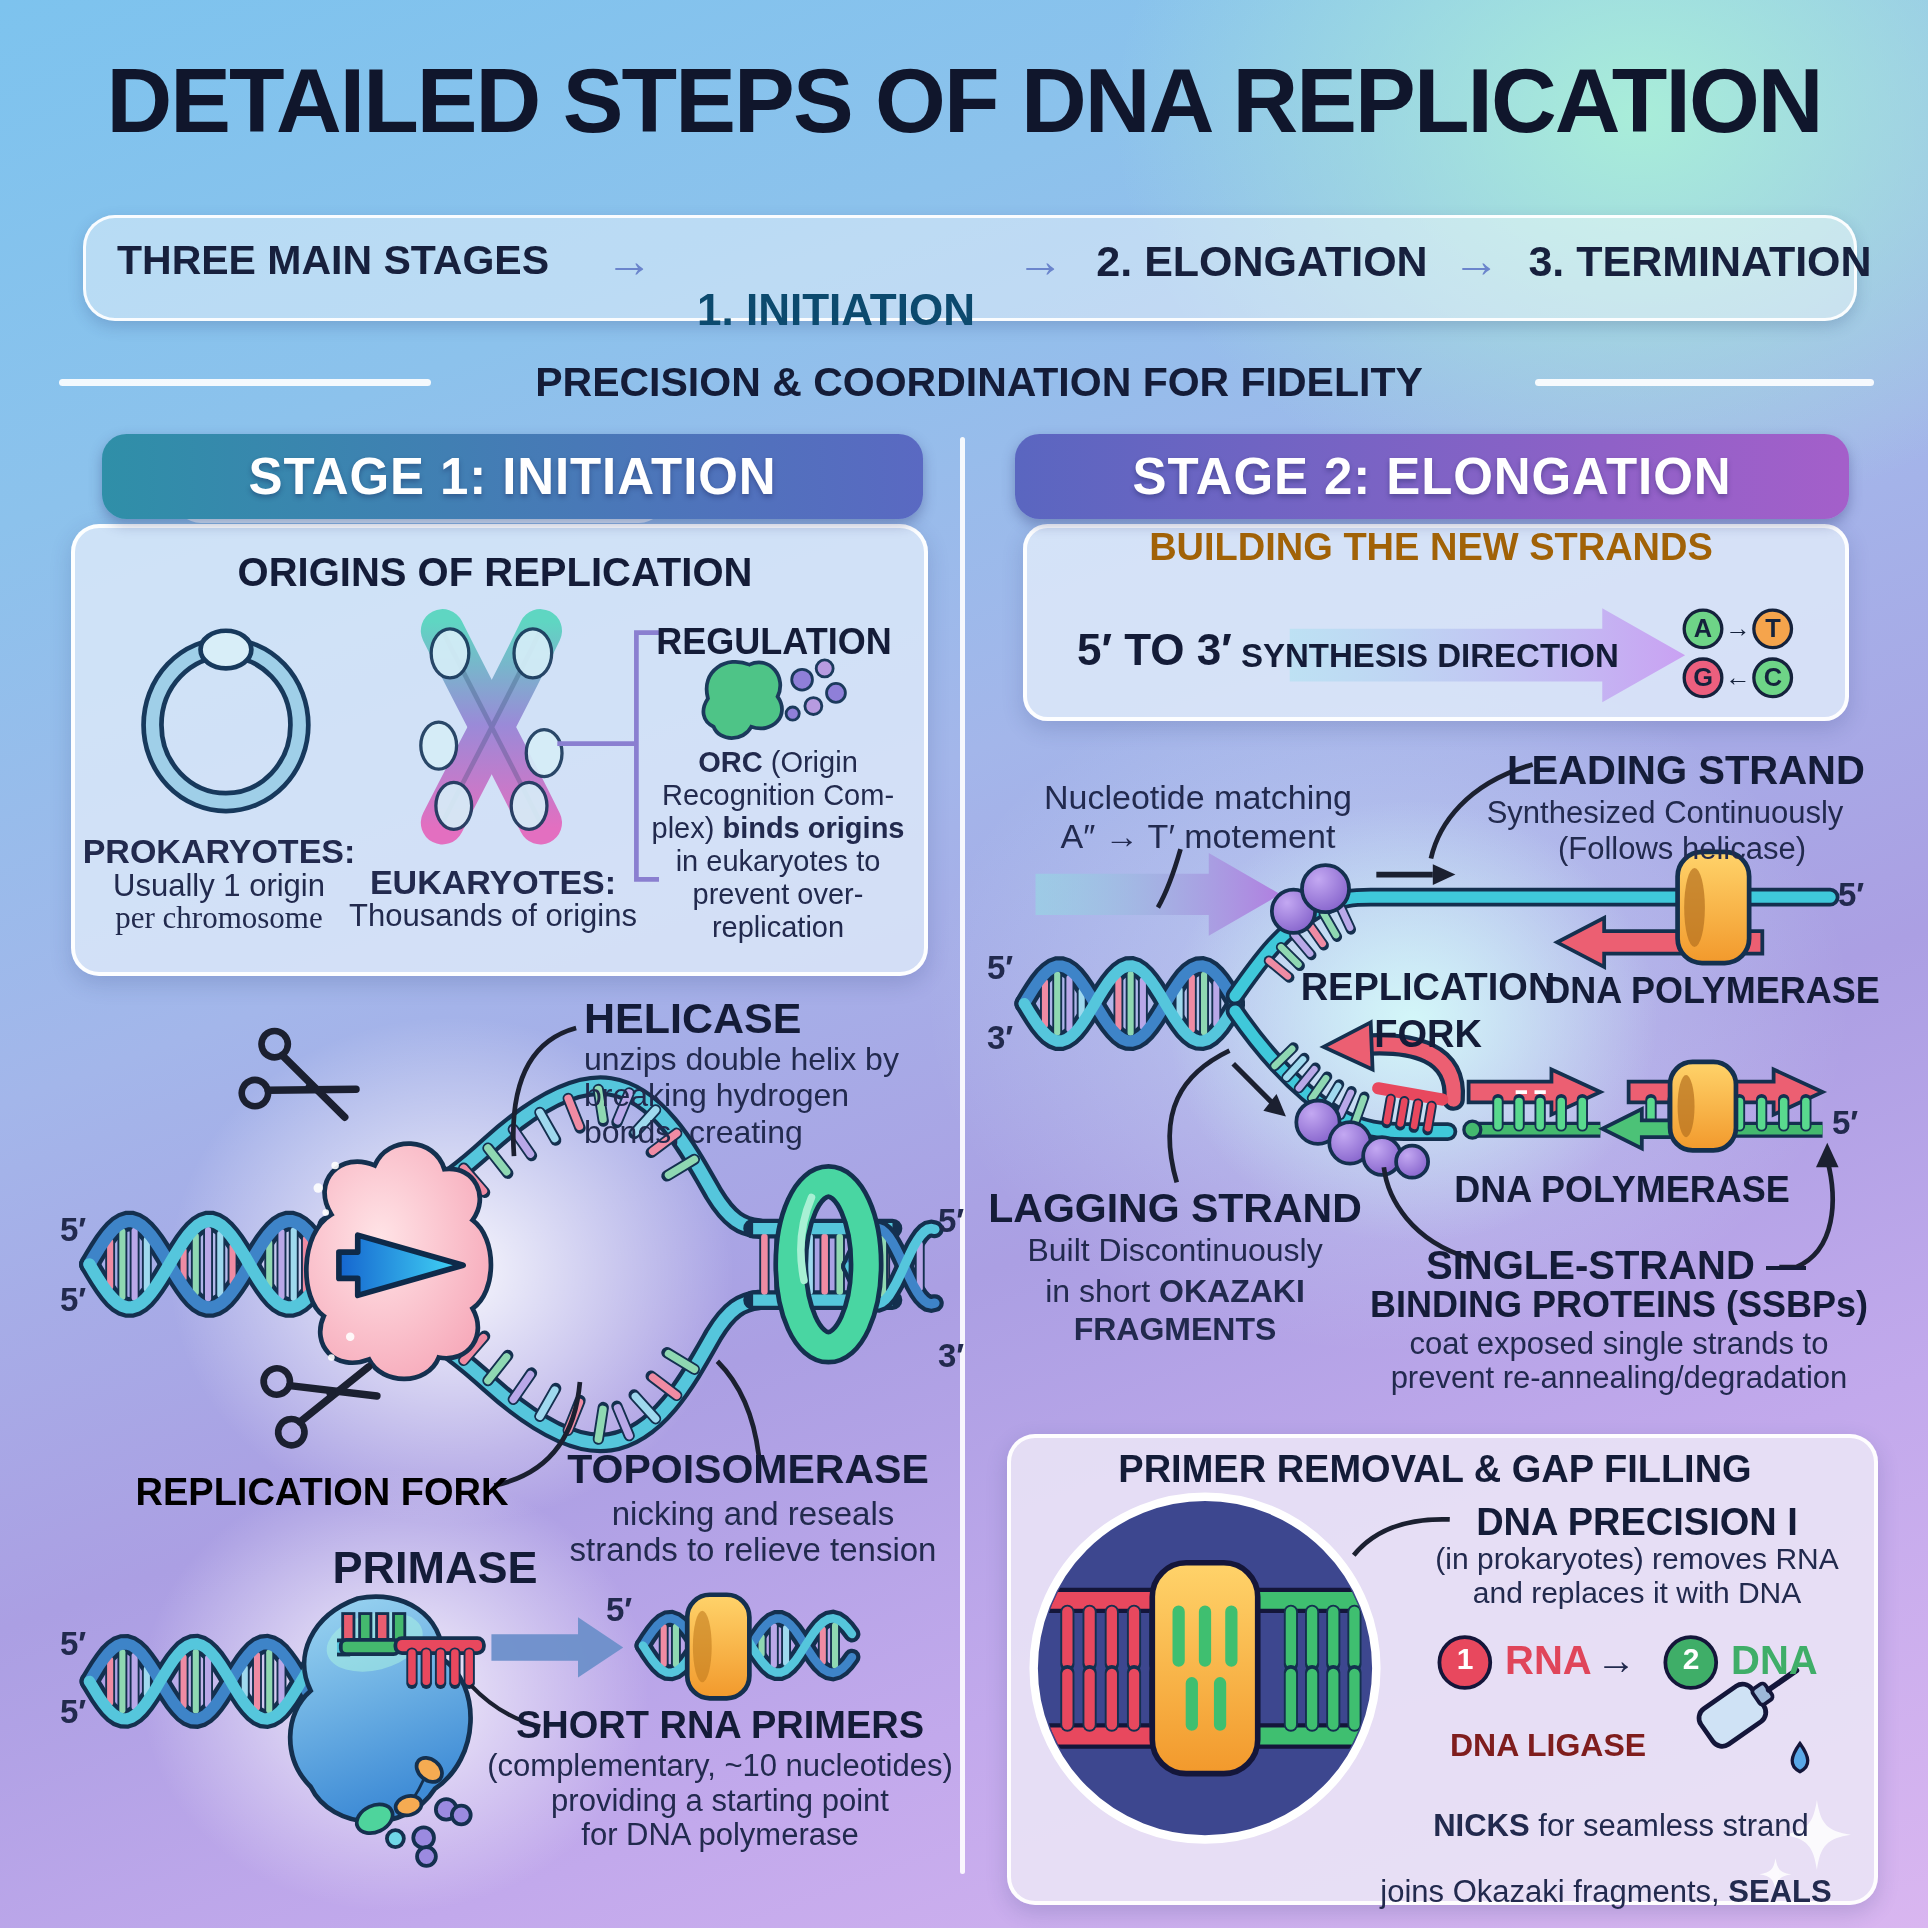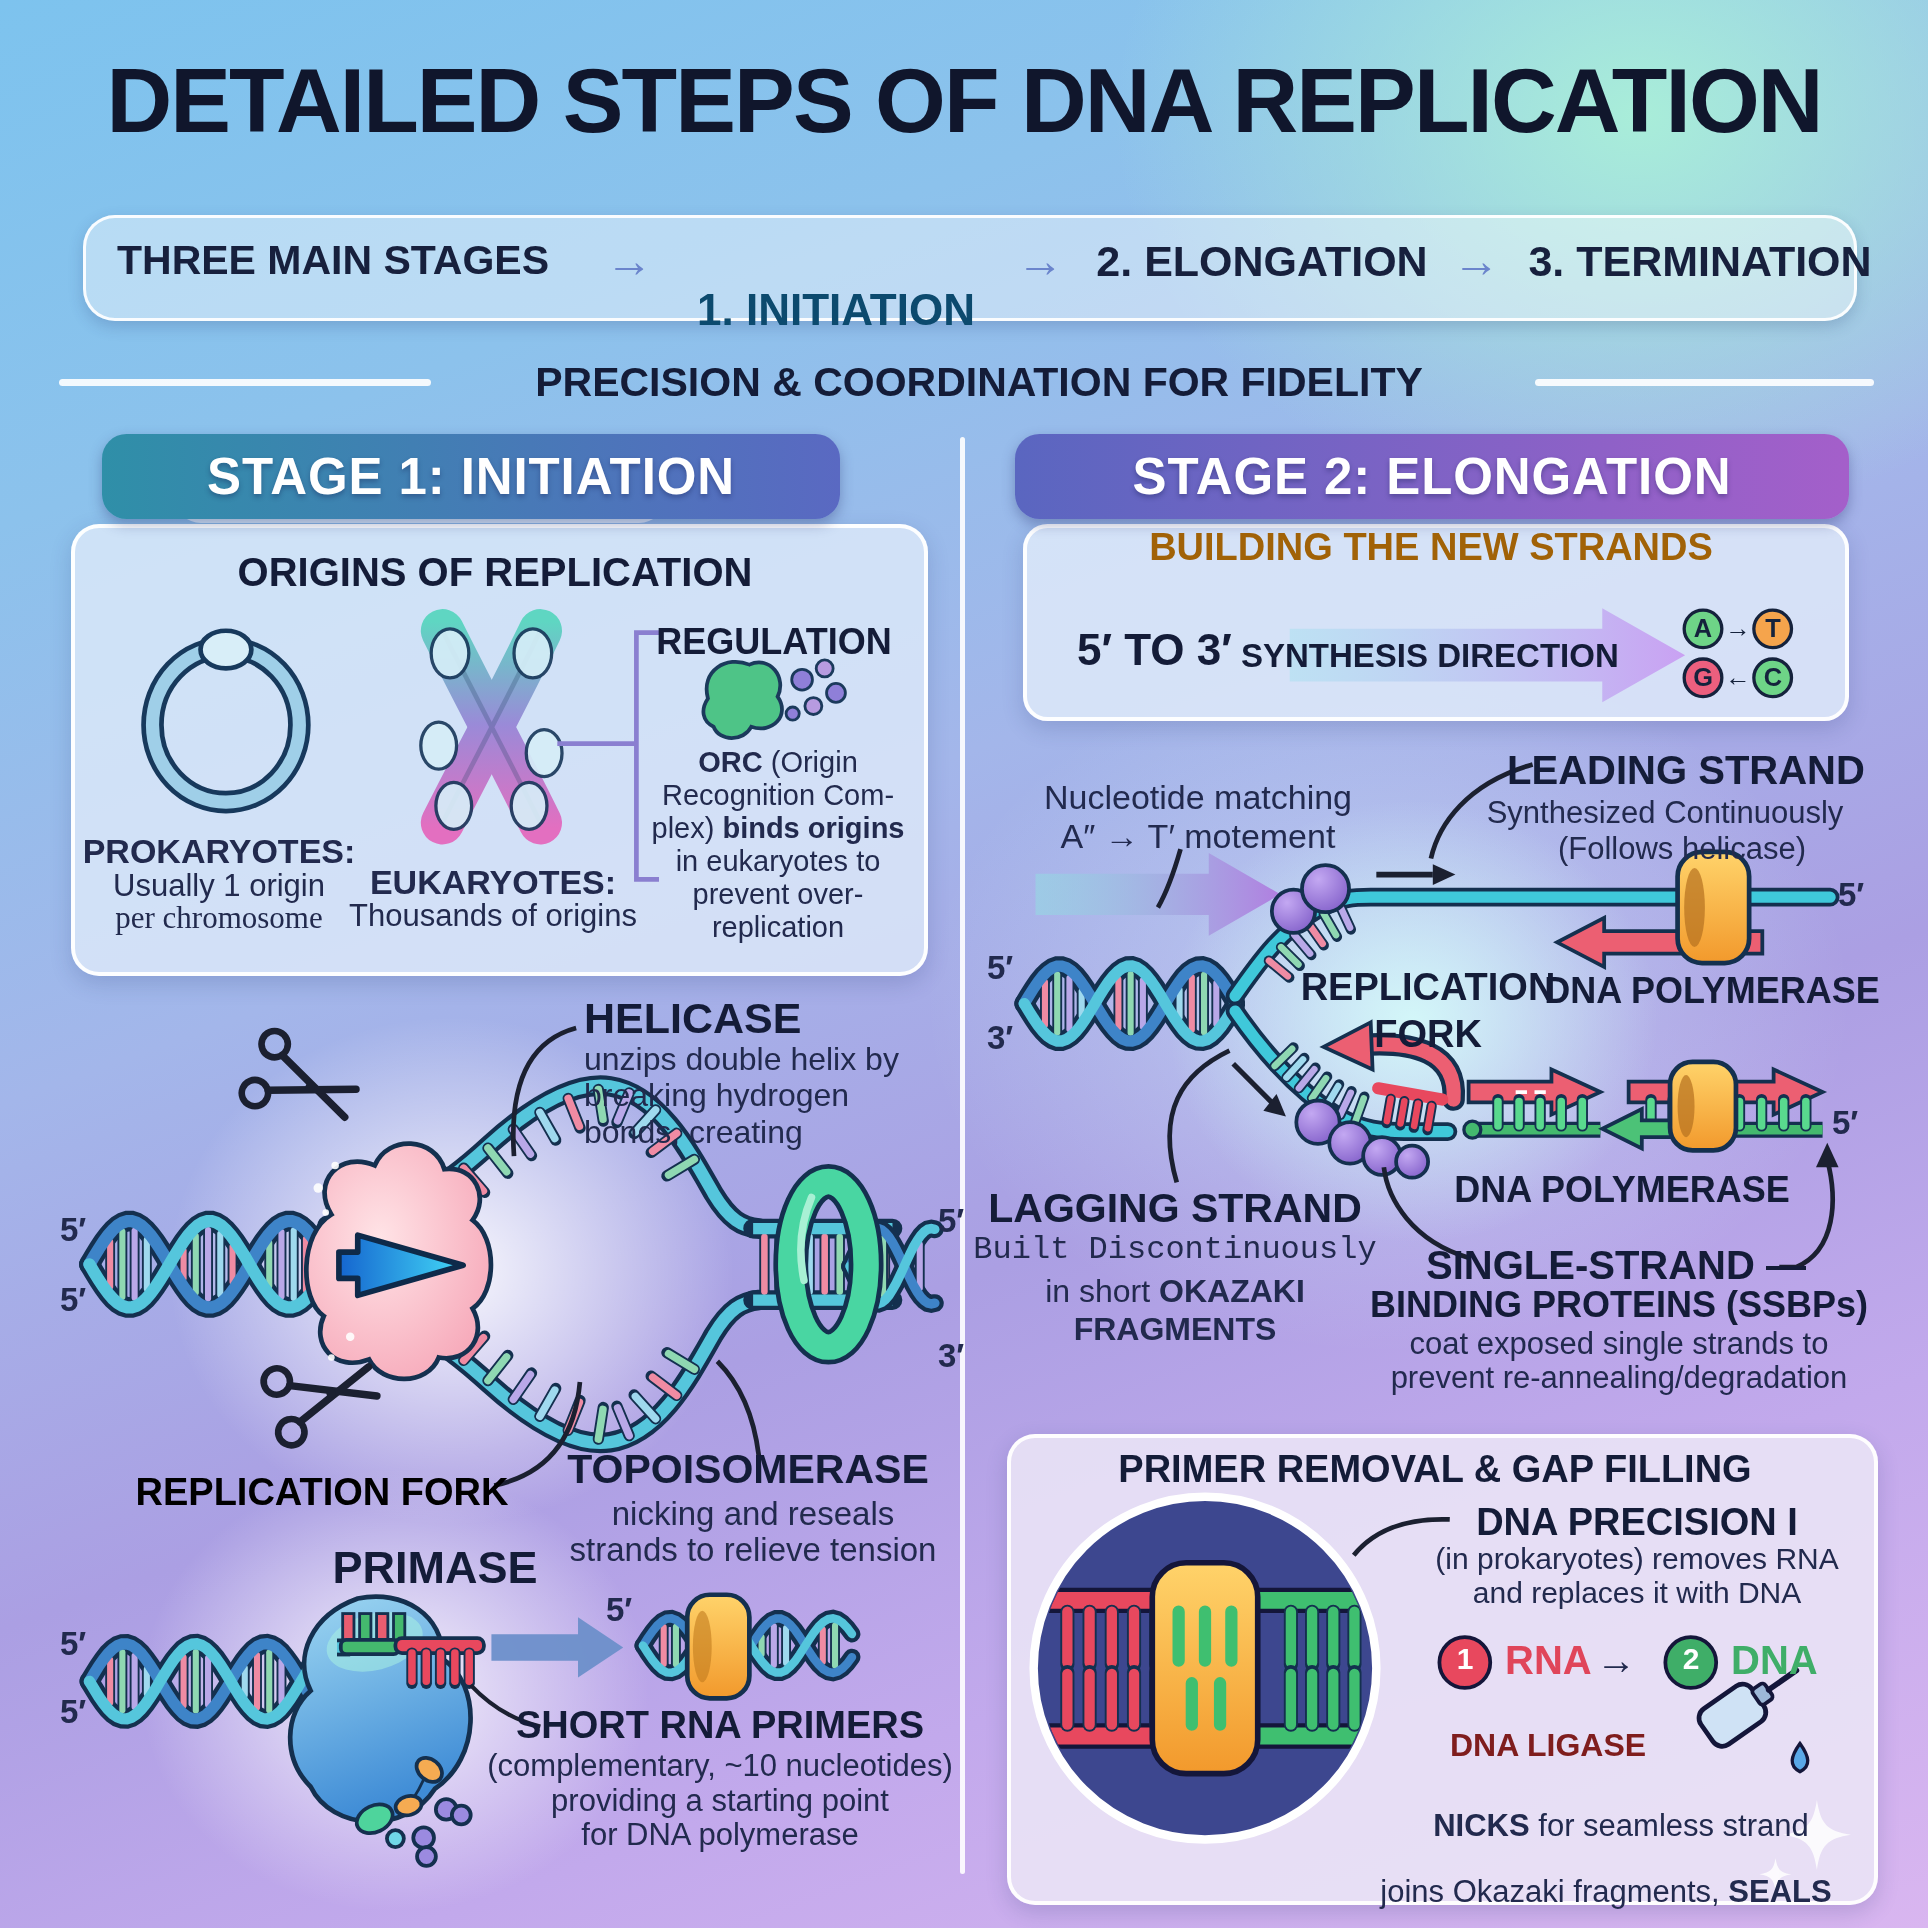--- a/index.html
+++ b/index.html
@@ -18,21 +18,21 @@
   .panel{position:absolute;border:4.7px solid rgba(255,255,255,.95);box-shadow:0 7.5px 21px rgba(35,50,110,.18);}
   #origins-panel{left:71px;top:524px;width:849px;height:444px;border-radius:28px;background:rgba(224,236,250,.78);}
   #building-panel{left:1023px;top:524px;width:818px;height:189px;border-radius:24.5px;background:rgba(224,236,250,.82);}
   #primer-panel{left:1007px;top:1434px;width:863px;height:463px;border-radius:28px;background:rgba(234,229,246,.88);}
   #stage-bar{position:absolute;left:83px;top:215px;width:1768px;height:100px;border-radius:32px;
     background:rgba(255,255,255,.42);border:3.8px solid rgba(255,255,255,.92);box-shadow:0 5.6px 15px rgba(35,50,110,.2);}
   #stage-pill{position:absolute;left:89px;top:224px;width:490px;height:81px;border-radius:26px;background:rgba(255,255,255,.62);}
   .hdr{position:absolute;height:85px;border-radius:24.5px;display:flex;align-items:center;justify-content:center;
     color:#fff;font-weight:bold;font-size:51px;letter-spacing:0.9px;text-shadow:0 2.8px 5.6px rgba(20,30,80,.35);
     box-shadow:0 5.6px 13px rgba(40,50,110,.35);}
-  #stage1-header{left:102px;top:434px;width:738px;background:linear-gradient(90deg,#2f8fa8,#5a69c2);}
+  #stage1-header{left:102px;top:434px;width:821px;background:linear-gradient(90deg,#2f8fa8,#5a69c2);}
   #stage2-header{left:1015px;top:434px;width:834px;background:linear-gradient(90deg,#5a66c0,#a45fca);}
   .hline{position:absolute;height:6.6px;border-radius:3.8px;background:rgba(255,255,255,.9);}
   #col-divider{position:absolute;left:960px;top:437px;width:4.7px;height:1437px;background:rgba(255,255,255,.9);border-radius:2.8px;}
   .t{position:absolute;color:#222a4e;line-height:1.14;white-space:nowrap;}
   .c{transform:translateX(-50%);text-align:center;}
   .b{font-weight:bold;}
   .wrap{white-space:normal;}
   #art{position:absolute;left:0;top:0;pointer-events:none;}
   .z2{z-index:5;}
 </style>
@@ -675,21 +675,21 @@
 <div class="t c z2" style="left:1198px;top:778px;font-size:34px;">Nucleotide matching</div>
 <div class="t c z2" style="left:1198px;top:817px;font-size:34px;">A″ → T′ motement</div>
 <div class="t b c z2" style="left:1686px;top:748px;font-size:40px;color:#141c38;">LEADING STRAND</div>
 <div class="t c z2" style="left:1665px;top:795px;font-size:31px;">Synthesized Continuously</div>
 <div class="t c z2" style="left:1682px;top:831px;font-size:31px;">(Follows helicase)</div>
 <div class="t b c z2" style="left:1428px;top:966px;font-size:38px;color:#141c38;">REPLICATION</div>
 <div class="t b c z2" style="left:1428px;top:1013px;font-size:38px;color:#141c38;">FORK</div>
 <div class="t b c z2" style="left:1712px;top:970px;font-size:36px;color:#141c38;">DNA POLYMERASE</div>
 <div class="t b c z2" style="left:1622px;top:1169px;font-size:36px;color:#141c38;">DNA POLYMERASE</div>
 <div class="t b c z2" style="left:1175px;top:1185px;font-size:41px;color:#141c38;">LAGGING STRAND</div>
-<div class="t c z2" style="left:1175px;top:1232px;font-size:32px;font-family:Liberation Mono, monospace;">Built Discontinuously</div>
+<div class="t c z2" style="left:1175px;top:1232px;font-size:32px;">Built Discontinuously</div>
 <div class="t c z2" style="left:1175px;top:1273px;font-size:32px;"><span>in short </span><span class="b">OKAZAKI</span></div>
 <div class="t b c z2" style="left:1175px;top:1311px;font-size:32px;">FRAGMENTS</div>
 <div class="t b c z2" style="left:1616px;top:1243px;font-size:40px;color:#141c38;">SINGLE-STRAND —</div>
 <div class="t b c z2" style="left:1619px;top:1284px;font-size:36px;color:#141c38;">BINDING PROTEINS (SSBPs)</div>
 <div class="t c z2" style="left:1619px;top:1326px;font-size:31px;">coat exposed single strands to</div>
 <div class="t c z2" style="left:1619px;top:1360px;font-size:31px;">prevent re-annealing/degradation</div>
 
 <div class="t b z2" style="left:987px;top:949px;font-size:33px;">5′</div>
 <div class="t b z2" style="left:987px;top:1019px;font-size:33px;">3′</div>
 <div class="t b z2" style="left:1838px;top:876px;font-size:33px;">5′</div>

